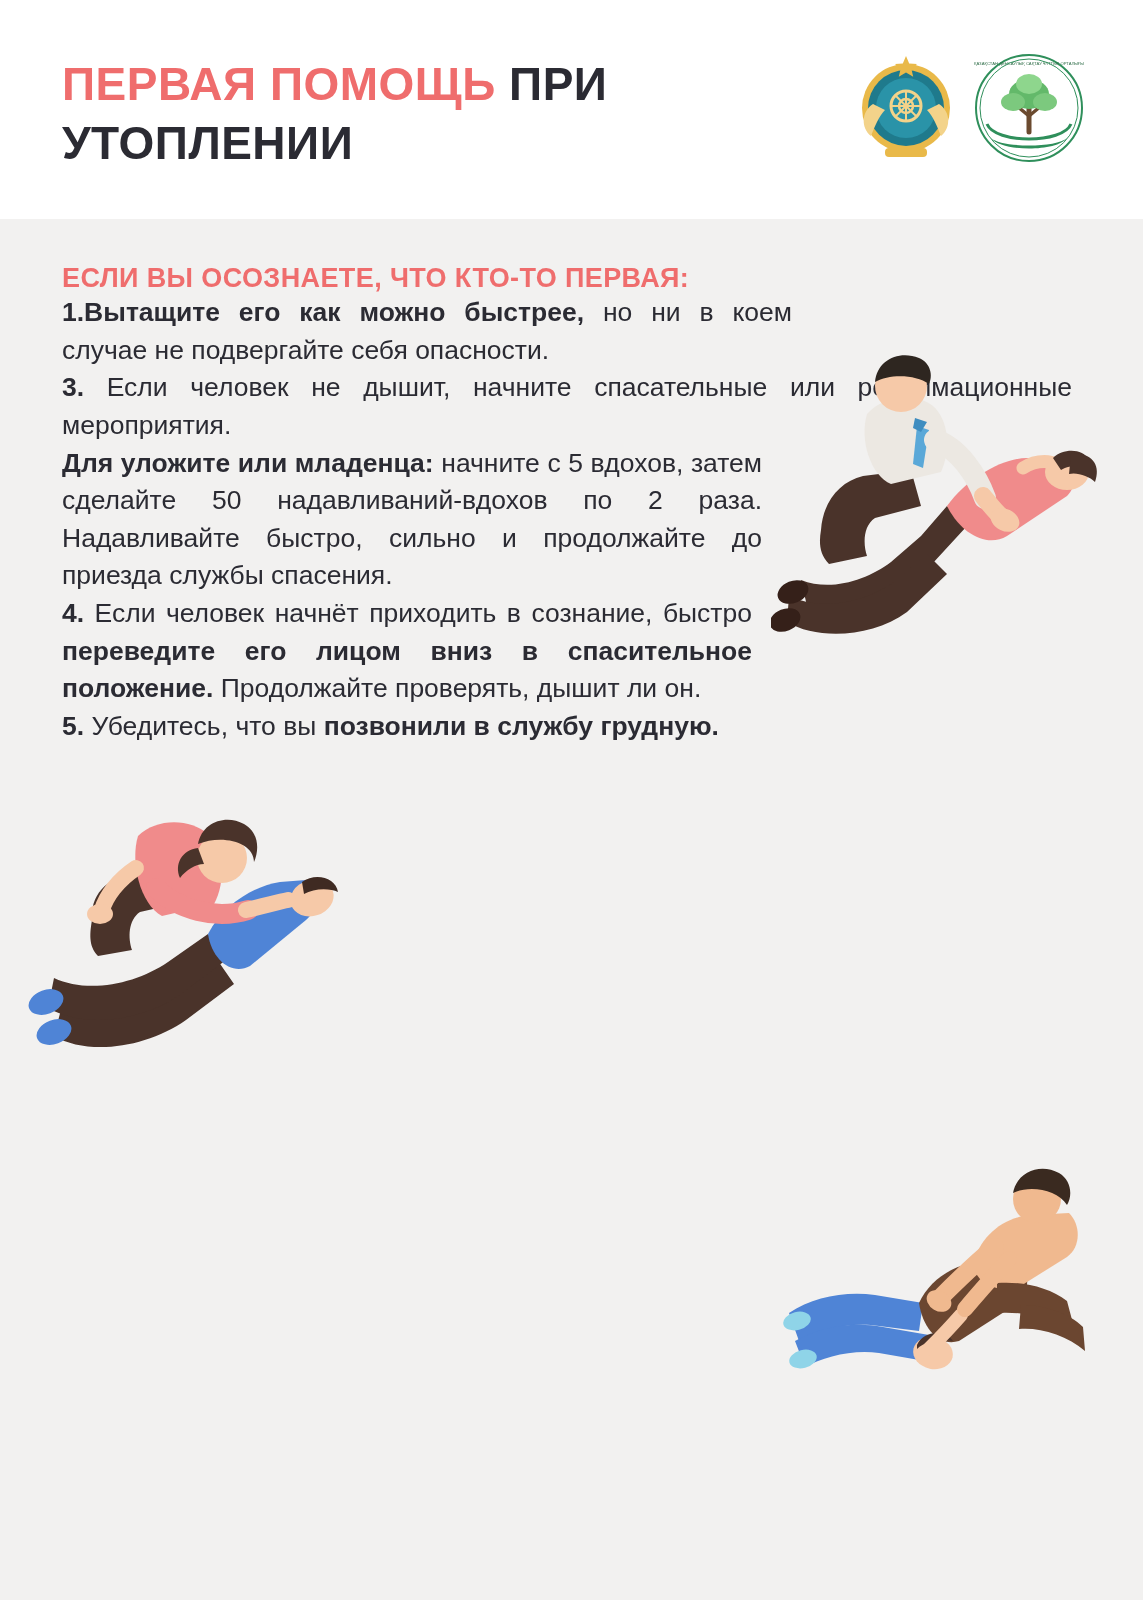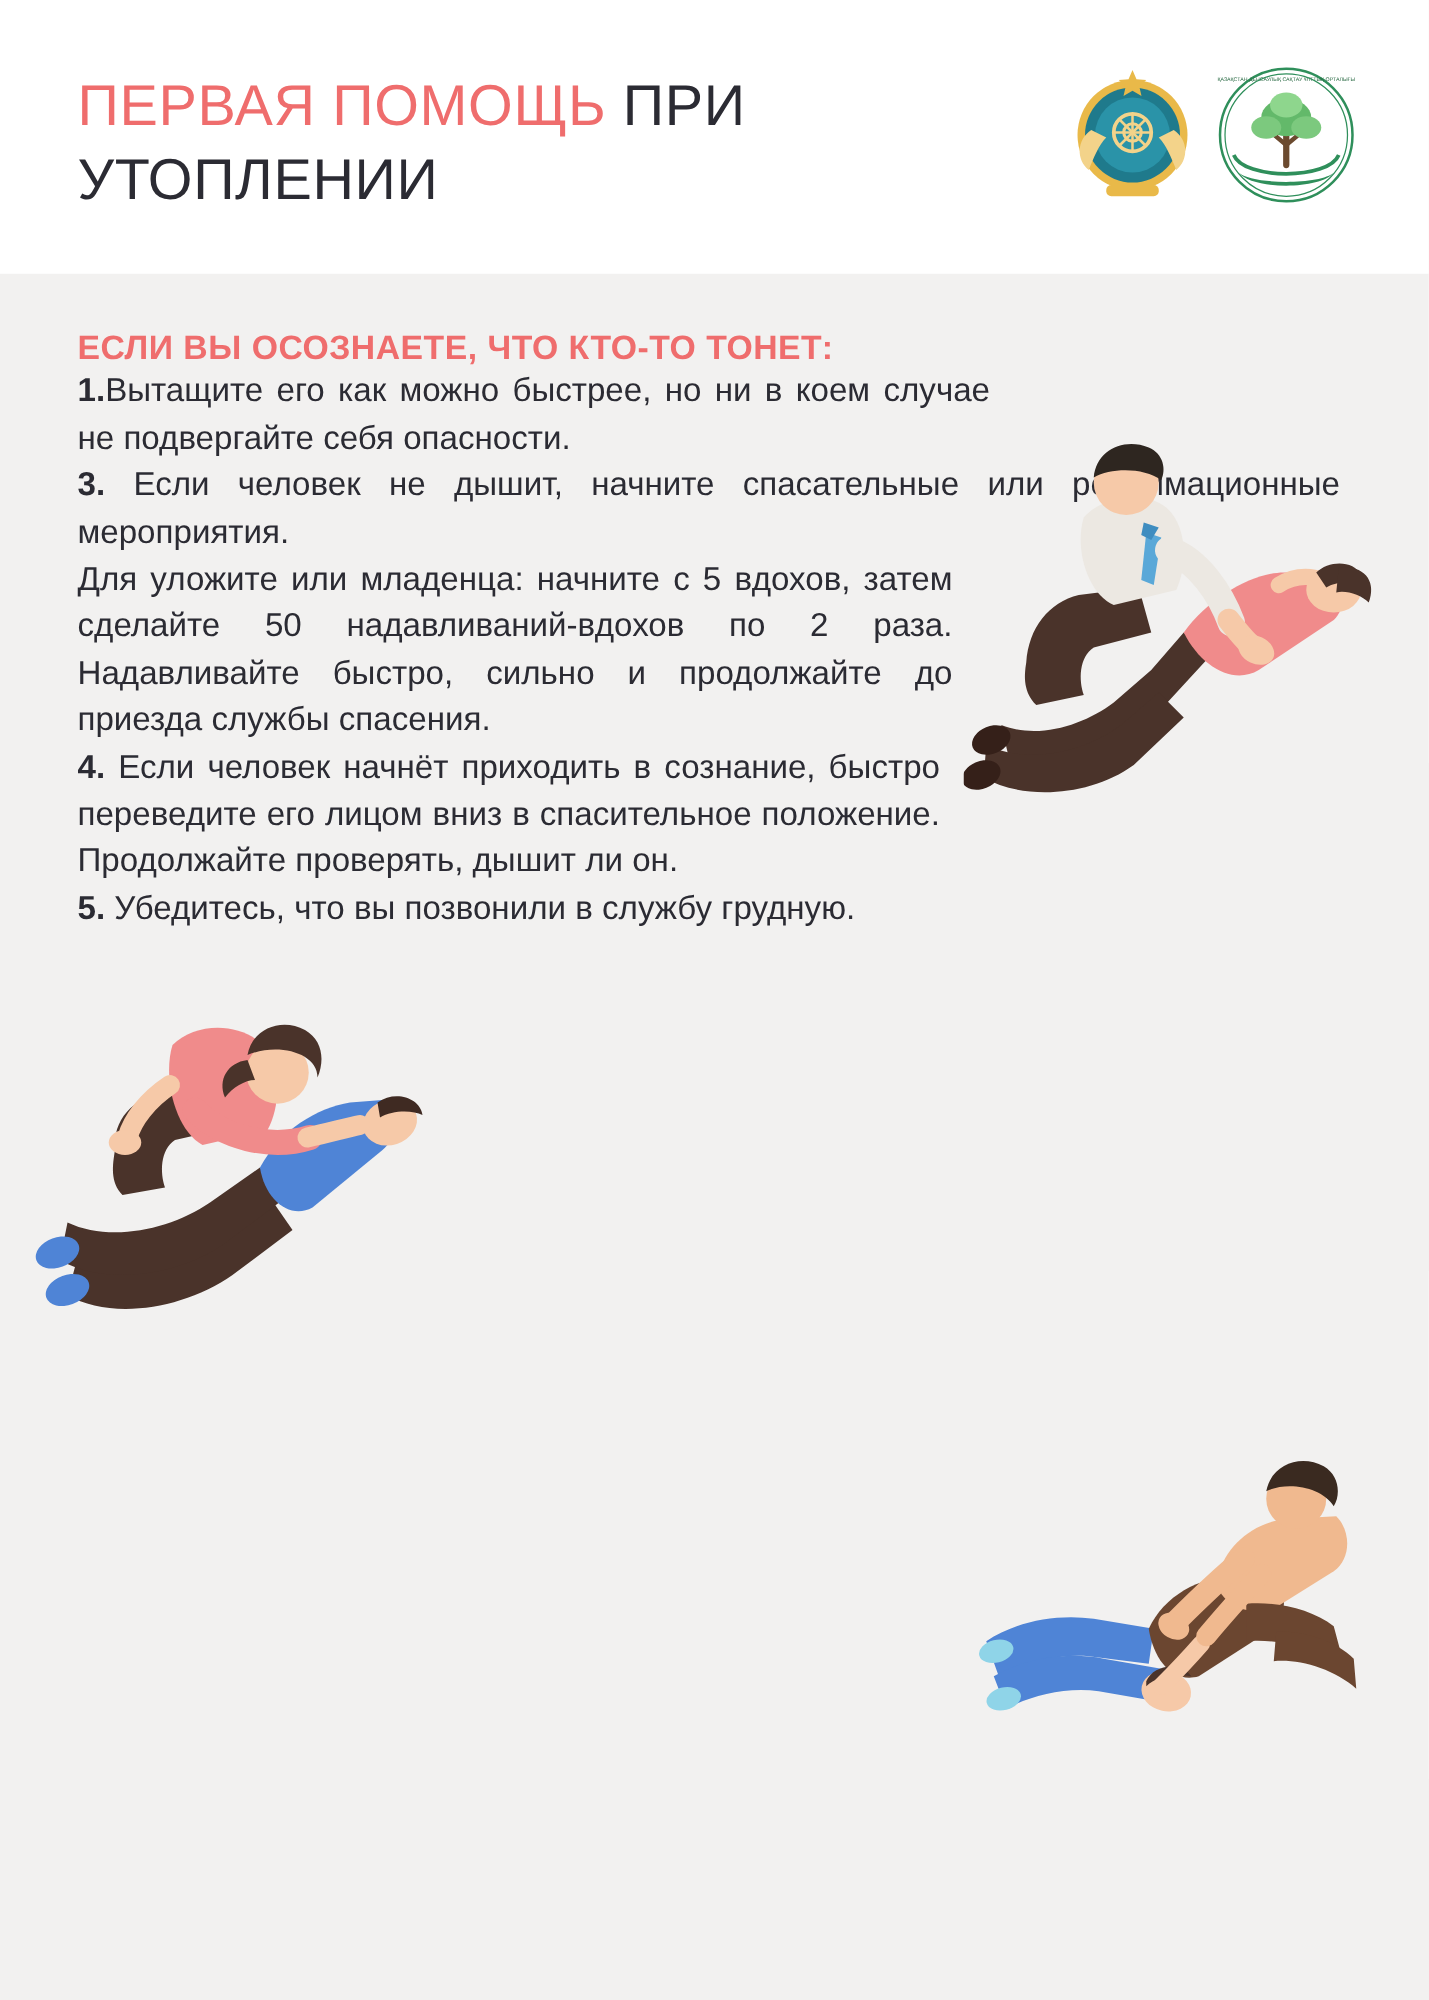--- a/index.html
+++ b/index.html
@@ -26,21 +26,21 @@
   .header {
     position: relative;
     height: 219px;
     background: #ffffff;
     box-sizing: border-box;
     padding: 55px 60px 0 62px;
   }
   .title {
     font-size: 46px;
     line-height: 1.28;
-    font-weight: 400;
+    font-weight: 700;
     letter-spacing: 0.5px;
     margin: 0;
     max-width: 760px;
   }
   .title .accent { color: #ef6d6d; }
   .title .dark { color: #2b2b33; }
 
   .emblems {
     position: absolute;
     right: 58px;
@@ -73,21 +73,21 @@
     margin: 44px 0 0 0;
   }
 
   p.para {
     font-size: 26.5px;
     line-height: 1.42;
     text-align: justify;
     margin: 0;
     color: #2b2b33;
   }
-  p.para b { font-weight: 400; }
+  p.para b { font-weight: 700; }
   .num { font-weight: 700; }
 
   .block-1 { margin-top: 44px; width: 730px; }
   .block-2 { margin-top: 42px; width: 730px; }
   .block-3 { margin-top: 44px; width: 1010px; }
 
   .indent-block {
     margin-left: 312px;
     width: 700px;
   }
@@ -162,21 +162,21 @@
             <text x="56" y="13" text-anchor="middle">ҚАЗАҚСТАН ДЕНСАУЛЫҚ САҚТАУ ҰЛТТЫҚ ОРТАЛЫҒЫ</text>
           </g>
           <circle cx="56" cy="56" r="49" fill="none" stroke="#2f8f5b" stroke-width="1"></circle>
         </svg>
       </div>
     </div>
   </div>
 
   <div class="content">
 
-    <h2 class="section-title">ЕСЛИ ВЫ ОСОЗНАЕТЕ, ЧТО КТО-ТО ТОНЕТ:</h2>
+    <h2 class="section-title">ЕСЛИ ВЫ ОСОЗНАЕТЕ, ЧТО КТО-ТО ПЕРВАЯ:</h2>
 
     <p class="para block-1">
       <span class="num">1.</span><b>Вытащите его как можно быстрее,</b><span> но ни в коем случае не подвергайте себя опасности.</span>
     </p>
 
 
     <p class="para block-3">
       <span class="num">3.</span><span> Если человек не дышит, начните спасательные или реанимационные мероприятия.</span>
     </p>
 

